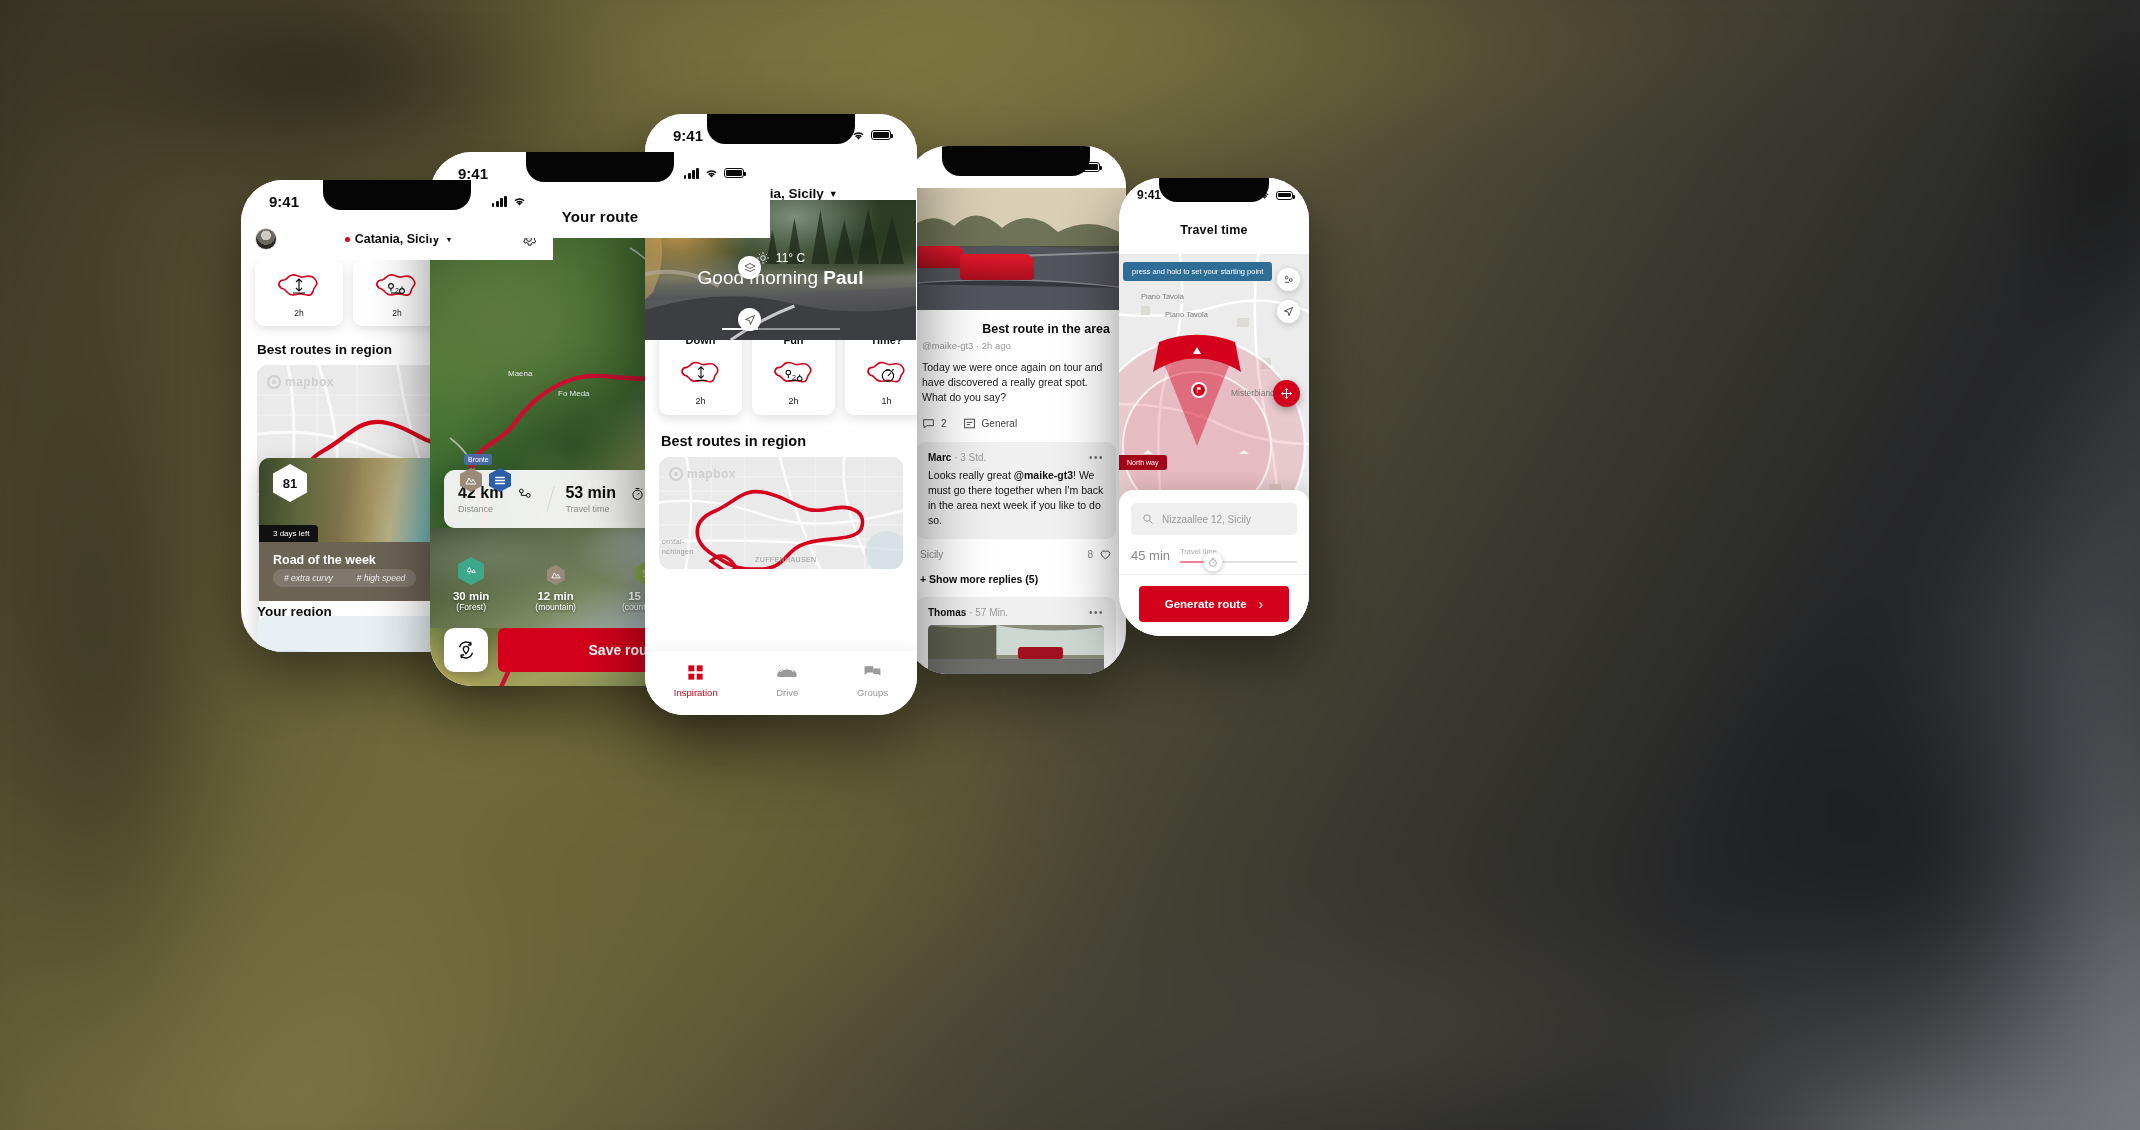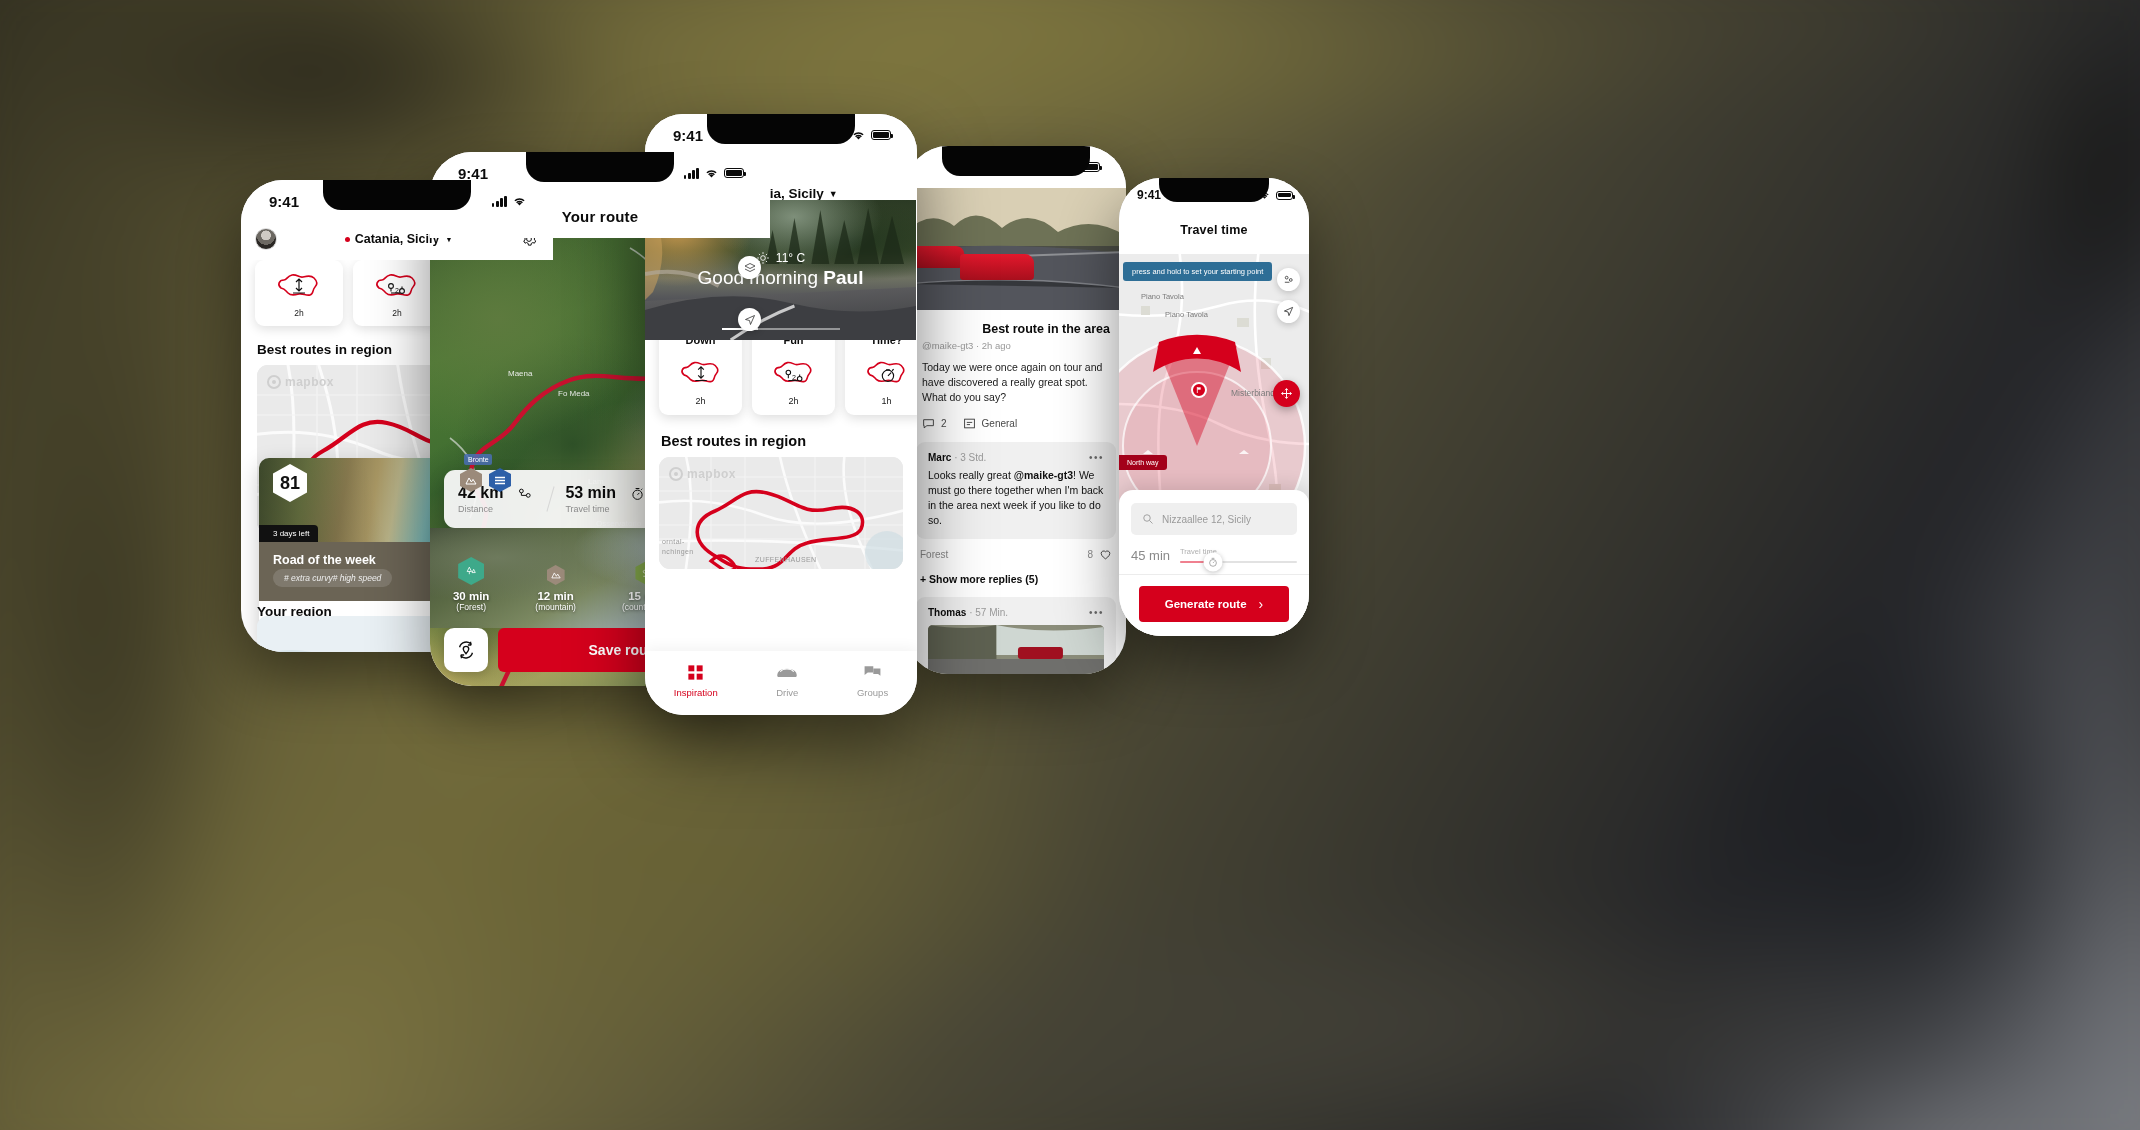--- a/index.html
+++ b/index.html
@@ -91,29 +91,29 @@
   .weekcard { position:absolute; left:18px; bottom:0; width:262px; border-radius:10px; overflow:hidden;
               box-shadow:0 8px 22px rgba(0,0,0,.22); }
   .week-img { height:84px; position:relative;
     background:
       linear-gradient(100deg, #4c5a36 0%, #6f7a46 18%, #8a7c50 33%, #a89764 44%, #b8b389 52%, #7fb9b6 64%, #4f9fae 76%, #2f7f96 88%, #1f6b84 100%);
   }
   .week-img::after{content:"";position:absolute;inset:0;
     background:linear-gradient(75deg, rgba(0,0,0,.25) 0%, rgba(0,0,0,0) 45%);}
   .hexnum { position:absolute; left:14px; top:6px; width:34px; height:38px; background:#fff; z-index:2;
             clip-path:polygon(50% 0,100% 25%,100% 75%,50% 100%,0 75%,0 25%);
-            display:flex; align-items:center; justify-content:center; font-size:18px; font-weight:700; color:#111;}
+            display:flex; align-items:center; justify-content:center; font-size:13px; font-weight:700; color:#111;}
   .week-icons { position:absolute; right:10px; top:10px; display:flex; gap:7px; z-index:2; }
   .wbadge { width:22px; height:24px; clip-path:polygon(50% 0,100% 25%,100% 75%,50% 100%,0 75%,0 25%);
             display:flex; align-items:center; justify-content:center; }
   .days { position:absolute; left:0; bottom:0; background:#111; color:#fff; font-size:8px;
           padding:4px 9px 4px 14px; border-radius:0 4px 0 0; z-index:3;margin-top:31px; }
   .week-body { background:rgba(96,88,72,.93); padding:11px 14px 14px; position:relative; }
   .week-body h4 { font-size:12.5px; color:#fff; font-weight:700; }
-  .tags { display:inline-flex; gap:0; background:rgba(255,255,255,.14);
+  .tags { display:inline-flex; gap:24px; background:rgba(255,255,255,.14);
           border-radius:14px; padding:4px 11px; font-size:8.5px; color:#efefef; font-style:italic;}
   .wtime { position:absolute; right:14px; top:12px; text-align:center; color:#fff; font-size:8.5px; }
 
   
   #p2 { left:430px; top:152px; width:340px; height:534px; }
   #p2 .map3d { position:absolute; left:0; right:0; top:86px; bottom:0;
     background:
       radial-gradient(ellipse 60% 40% at 20% 18%, #5d7a3e 0%, rgba(93,122,62,0) 70%),
       radial-gradient(ellipse 55% 45% at 68% 12%, #40632f 0%, rgba(64,99,47,0) 72%),
       radial-gradient(ellipse 50% 35% at 42% 46%, #2f5128 0%, rgba(47,81,40,0) 70%),
@@ -606,21 +606,21 @@
         <div class="cm-head">
           <span><b>Marc</b>
           <span class="tm"> · <span>3 Std.</span></span></span>
           <span class="dots3">•••</span>
         </div>
         <div class="cm-body">
           <span>Looks really great </span><b>@maike-gt3</b><span>! We must go there together when I'm back in the area next week if you like to do so.</span>
         </div>
       </div>
       <div class="cm-foot">
-        <span>Forest</span>
+        <span>Sicily</span>
         <span class="pa">
           <span>8</span>
           <svg width="13" height="13" viewBox="0 0 24 24">
               <path d="M12 20s-8-5-8-10a4.6 4.6 0 0 1 8-3 4.6 4.6 0 0 1 8 3c0 5-8 10-8 10Z" fill="none" stroke="#333" stroke-width="1.6"></path>
             </svg>
         </span>
       </div>
       <div class="showmore">+ Show more replies (5)</div>
 
       <div class="comment">

